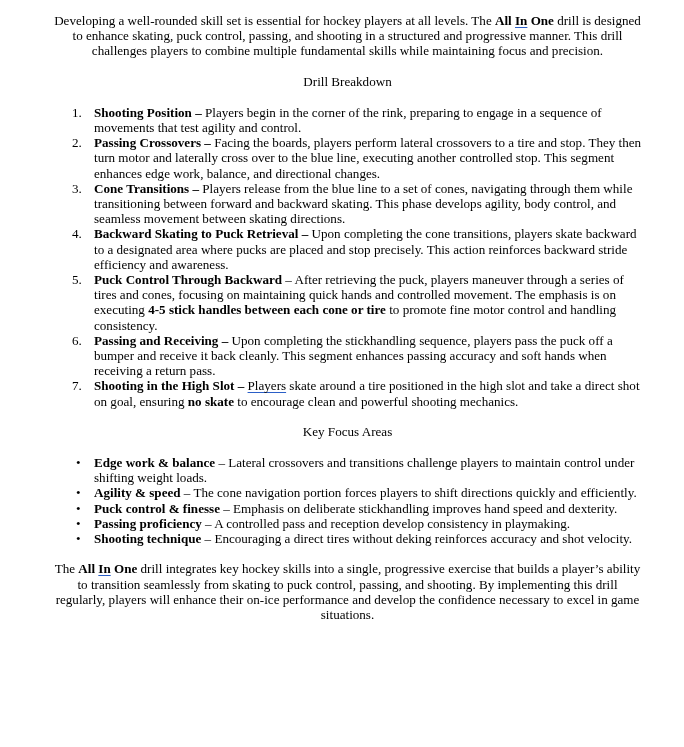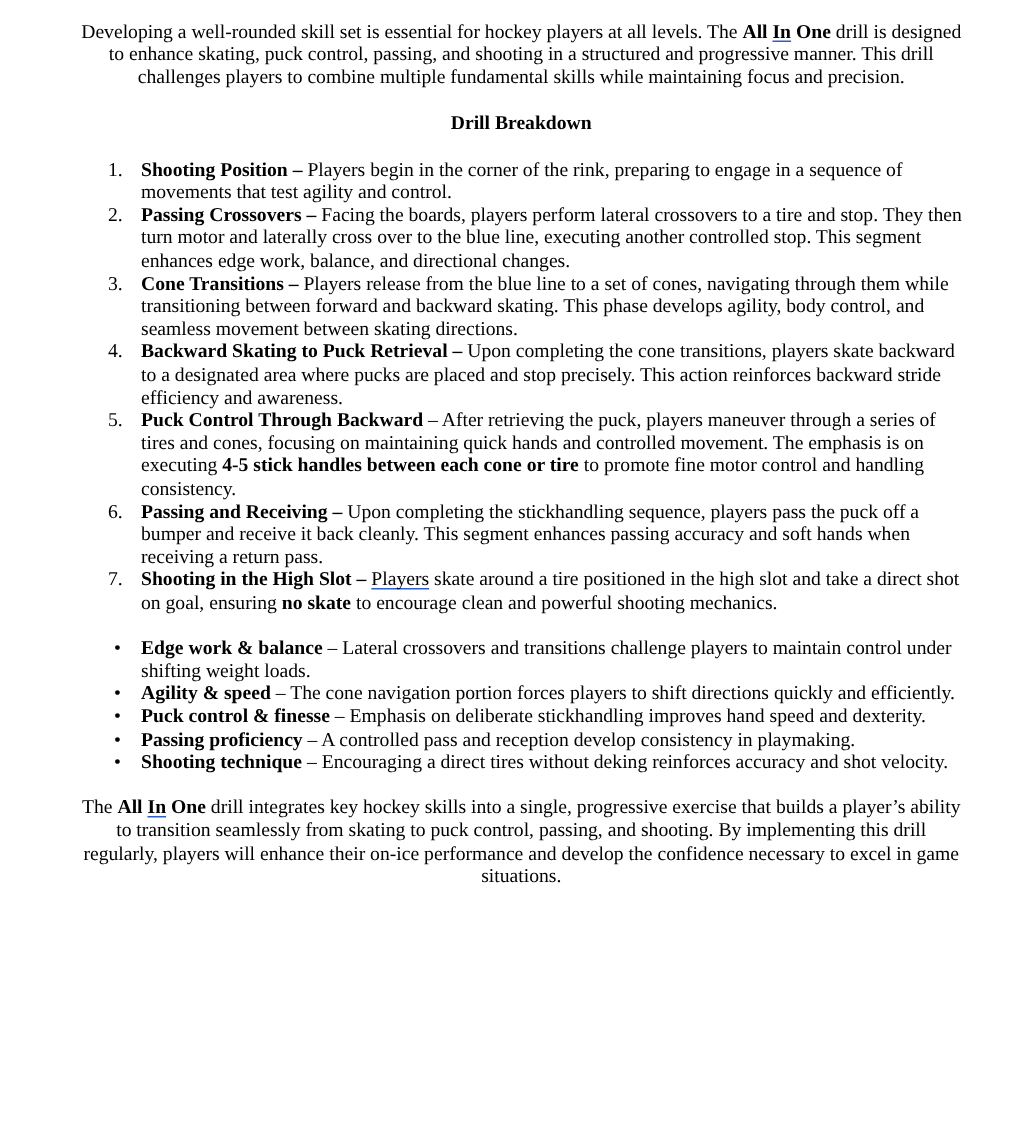--- a/index.html
+++ b/index.html
@@ -4,21 +4,21 @@
 <style>
   html, body { margin: 0; padding: 0; background: #ffffff; }
   body {
     width: 684px; height: 747px; overflow: hidden;
     font-family: "Liberation Serif", "DejaVu Serif", serif;
     font-size: 13.1px; line-height: 15.2px; color: #000000;
   }
   .page { position: relative; padding: 13px 40px 0 51px; }
   p { margin: 0; text-align: center; }
   .intro { margin-bottom: 15px; }
-  .heading { font-weight: bold; margin-bottom: 16px; }
+  .heading { font-weight: normal; margin-bottom: 16px; }
   ol, ul { margin: 0 0 15px 0; padding: 0; list-style: none; }
   li { position: relative; padding-left: 43px; }
   .num { position: absolute; left: 21px; top: 0; }
   .bullet { position: absolute; left: 25px; top: 0; }
   b { font-weight: bold; }
   .wavy { text-decoration: underline; text-decoration-color: #2b5fc7; text-decoration-thickness: 1px; text-underline-offset: 2px; }
   .conclusion-heading { margin-top: 1px; }
 </style>
 </head>
 <body>
@@ -32,20 +32,21 @@
   <ol>
     <li><span class="num">1.</span><b>Shooting Position –</b><span> Players begin in the corner of the rink, preparing to engage in a sequence of movements that test agility and control.</span></li>
     <li><span class="num">2.</span><b>Passing Crossovers –</b><span> Facing the boards, players perform lateral crossovers to a tire and stop. They then turn motor and laterally cross over to the blue line, executing another controlled stop. This segment enhances edge work, balance, and directional changes.</span></li>
     <li><span class="num">3.</span><b>Cone Transitions –</b><span> Players release from the blue line to a set of cones, navigating through them while transitioning between forward and backward skating. This phase develops agility, body control, and seamless movement between skating directions.</span></li>
     <li><span class="num">4.</span><b>Backward Skating to Puck Retrieval –</b><span> Upon completing the cone transitions, players skate backward to a designated area where pucks are placed and stop precisely. This action reinforces backward stride efficiency and awareness.</span></li>
     <li><span class="num">5.</span><b>Puck Control Through Backward</b><span> – After retrieving the puck, players maneuver through a series of tires and cones, focusing on maintaining quick hands and controlled movement. The emphasis is on executing </span><b>4-5 stick handles between each cone or tire</b><span> to promote fine motor control and handling consistency.</span></li>
     <li><span class="num">6.</span><b>Passing and Receiving –</b><span> Upon completing the stickhandling sequence, players pass the puck off a bumper and receive it back cleanly. This segment enhances passing accuracy and soft hands when receiving a return pass.</span></li>
     <li><span class="num">7.</span><b>Shooting in the High Slot –</b><span> </span><span class="wavy">Players</span><span> skate around a tire positioned in the high slot and take a direct shot on goal, ensuring </span><b>no skate</b><span> to encourage clean and powerful shooting mechanics.</span></li>
   </ol>
 
+  <p class="heading">Key Focus Areas</p>
 
   <ul>
     <li><span class="bullet">•</span><b>Edge work &amp; balance</b><span> – Lateral crossovers and transitions challenge players to maintain control under shifting weight loads.</span></li>
     <li><span class="bullet">•</span><b>Agility &amp; speed</b><span> – The cone navigation portion forces players to shift directions quickly and efficiently.</span></li>
     <li><span class="bullet">•</span><b>Puck control &amp; finesse</b><span> – Emphasis on deliberate stickhandling improves hand speed and dexterity.</span></li>
     <li><span class="bullet">•</span><b>Passing proficiency</b><span> – A controlled pass and reception develop consistency in playmaking.</span></li>
     <li><span class="bullet">•</span><b>Shooting technique</b><span> – Encouraging a direct tires without deking reinforces accuracy and shot velocity.</span></li>
   </ul>
 
 

